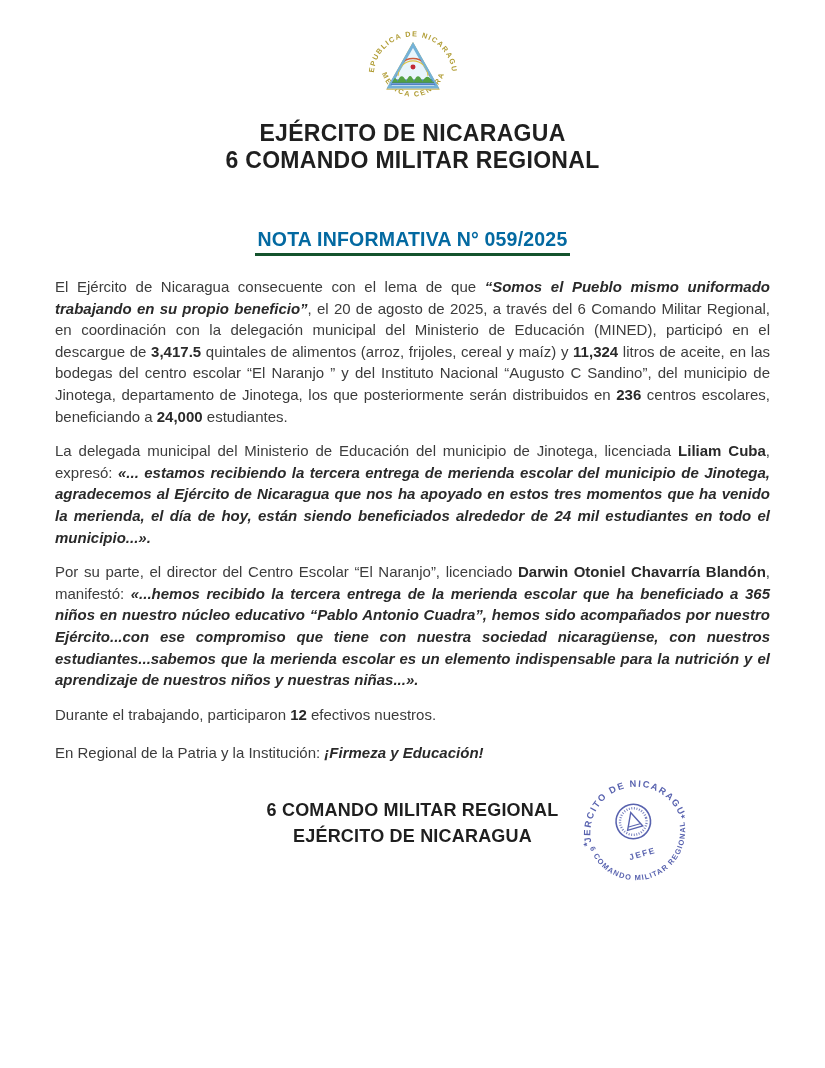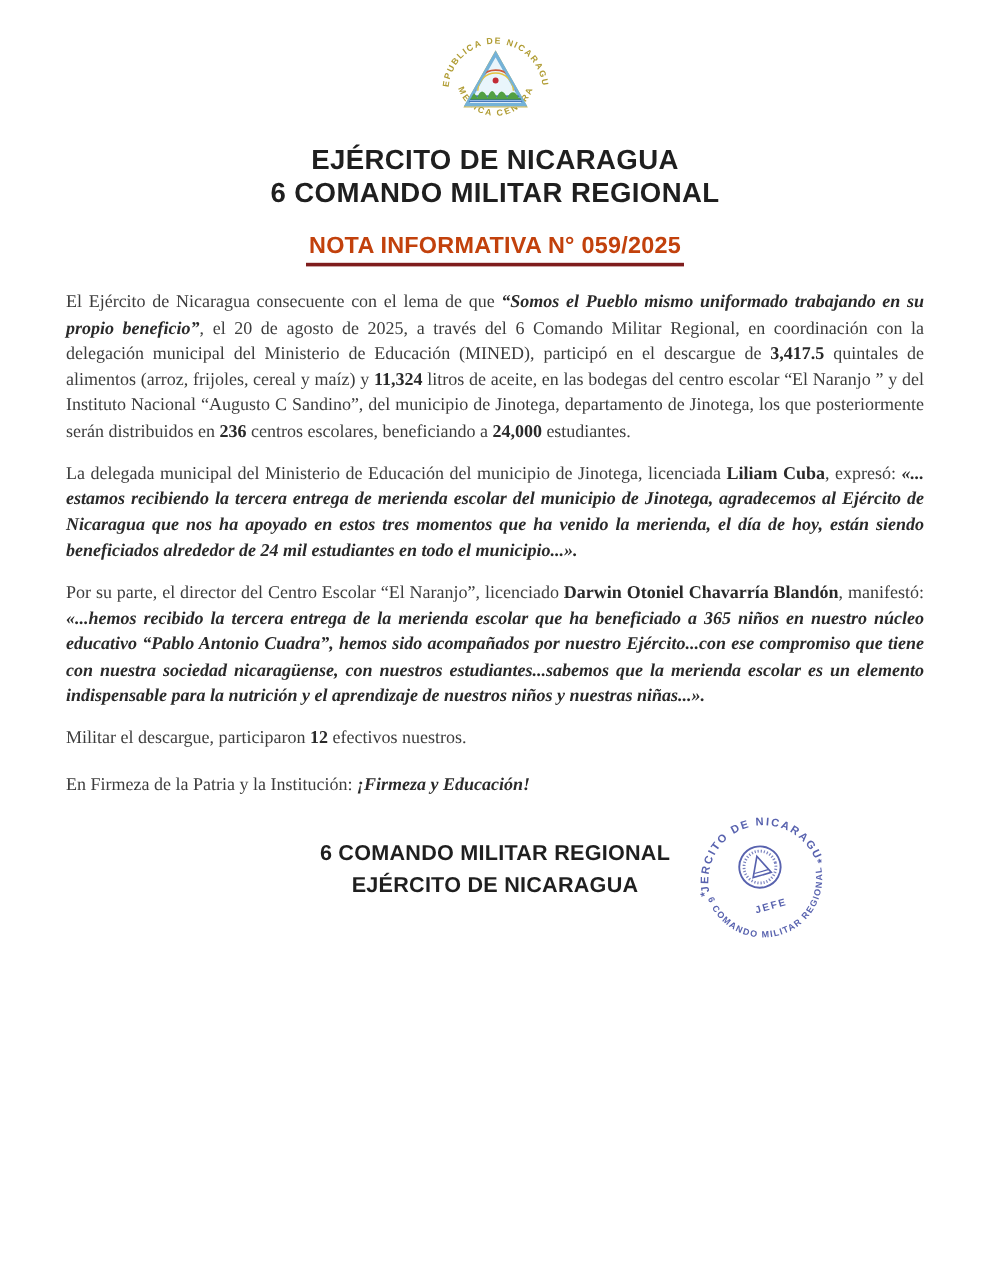--- a/index.html
+++ b/index.html
@@ -19,31 +19,31 @@
   }
   .crest-wrap { text-align:center; height:92px; margin-bottom:6px; }
   .titles { text-align:center; }
   .title-line {
     font-weight:bold; font-size:23px; line-height:27px;
     color:#1f1f1f; letter-spacing:0.3px;
   }
   .note-heading-wrap { text-align:center; margin-top:20px; }
   .note-heading {
     display:inline-block; font-weight:bold; font-size:19.5px;
-    color:#c2410c; border-bottom:3px solid #7f1d1d;
-    padding:0 3px 2px 3px; letter-spacing:0.2px;
+    color:#0369a1; border-bottom:3px solid #14532d;
+    padding:0 3px 2px 3px; letter-spacing:0.2px;margin-top:34px;
   }
   .subject {
     text-align:center; font-weight:bold; font-size:18px;
     color:#161616; margin-top:15px; letter-spacing:0.2px;
   }
   .body-text { margin-top:20px; }
   .body-text p {
     font-size:15px; line-height:21.6px; text-align:justify;
-    color:#3c3c3c; margin-bottom:13px;font-family:Liberation Serif, serif;
+    color:#3c3c3c; margin-bottom:13px;
   }
   .body-text p.gap-lg { margin-bottom:17px; }
   .seg-b  { font-weight:bold; color:#2a2a2a; }
   .seg-bi { font-weight:bold; font-style:italic; color:#2a2a2a; }
   .footer { position:relative; margin-top:33px; height:170px; }
   .sign {
     text-align:center; font-weight:bold; font-size:18px;
     line-height:26px; color:#1f1f1f; letter-spacing:0.2px;
   }
   .stamp {
@@ -94,22 +94,22 @@
 
   <div class="note-heading-wrap">
     <span class="note-heading">NOTA INFORMATIVA N° 059/2025</span>
   </div>
 
 
   <div class="body-text">
     <p><span>El Ejército de Nicaragua consecuente con el lema de que </span><span class="seg-bi">“Somos el Pueblo mismo uniformado trabajando en su propio beneficio”</span><span>, el 20 de agosto de 2025, a través del 6 Comando Militar Regional, en coordinación con la delegación municipal del Ministerio de Educación (MINED), participó en el descargue de </span><span class="seg-b">3,417.5</span><span> quintales de alimentos (arroz, frijoles, cereal y maíz) y </span><span class="seg-b">11,324</span><span> litros de aceite, en las bodegas del centro escolar “El Naranjo ” y del Instituto Nacional “Augusto C Sandino”, del municipio de Jinotega, departamento de Jinotega, los que posteriormente serán distribuidos en </span><span class="seg-b">236</span><span> centros escolares, beneficiando a </span><span class="seg-b">24,000</span><span> estudiantes.</span></p>
     <p><span>La delegada municipal del Ministerio de Educación del municipio de Jinotega, licenciada </span><span class="seg-b">Liliam Cuba</span><span>, expresó: </span><span class="seg-bi">«... estamos recibiendo la tercera entrega de merienda escolar del municipio de Jinotega, agradecemos al Ejército de Nicaragua que nos ha apoyado en estos tres momentos que ha venido la merienda, el día de hoy, están siendo beneficiados alrededor de 24 mil estudiantes en todo el municipio...».</span></p>
     <p><span>Por su parte, el director del Centro Escolar “El Naranjo”, licenciado </span><span class="seg-b">Darwin Otoniel Chavarría Blandón</span><span>, manifestó: </span><span class="seg-bi">«...hemos recibido la tercera entrega de la merienda escolar que ha beneficiado a 365 niños en nuestro núcleo educativo “Pablo Antonio Cuadra”, hemos sido acompañados por nuestro Ejército...con ese compromiso que tiene con nuestra sociedad nicaragüense, con nuestros estudiantes...sabemos que la merienda escolar es un elemento indispensable para la nutrición y el aprendizaje de nuestros niños y nuestras niñas...».</span></p>
-    <p class="gap-lg"><span>Militar el descargue, participaron </span><span class="seg-b">12</span><span> efectivos nuestros.</span></p>
-    <p class="gap-lg"><span>En Firmeza de la Patria y la Institución: </span><span class="seg-bi">¡Firmeza y Educación!</span></p>
+    <p class="gap-lg"><span>Durante el trabajando, participaron </span><span class="seg-b">12</span><span> efectivos nuestros.</span></p>
+    <p class="gap-lg"><span>En Regional de la Patria y la Institución: </span><span class="seg-bi">¡Firmeza y Educación!</span></p>
   </div>
 
   <div class="footer">
     <div class="sign">
       <div>6 COMANDO MILITAR REGIONAL</div>
       <div>EJÉRCITO DE NICARAGUA</div>
     </div>
     <svg class="stamp" viewBox="0 0 124 124">
       <defs>
         <path id="stampTop" d="M 15,64 A 47,47 0 0 1 109,64" fill="none"></path>

